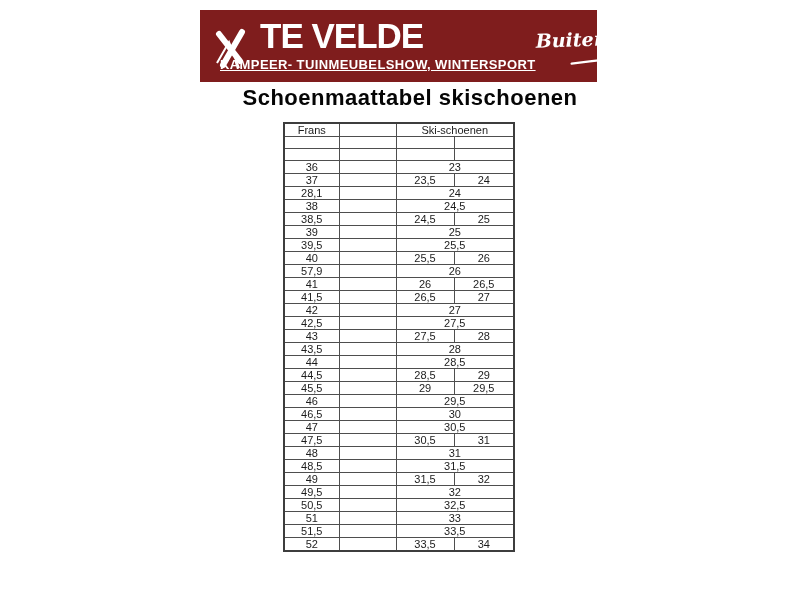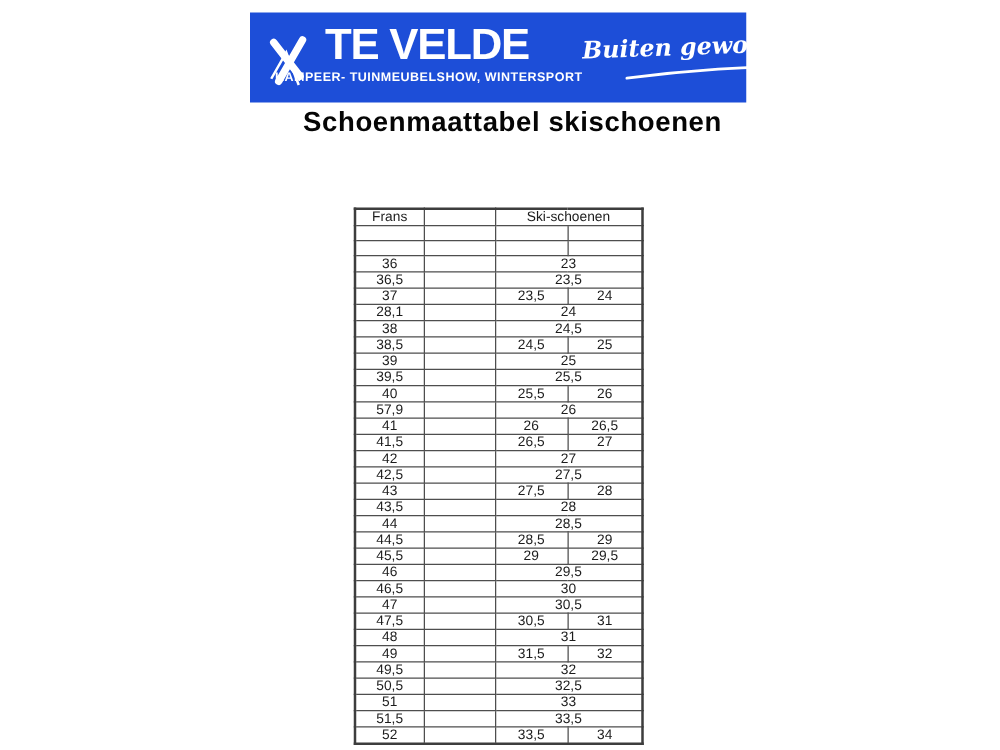--- a/index.html
+++ b/index.html
@@ -34,25 +34,26 @@
     color: #ffffff;
     font-weight: 900;
     font-size: 35px;
     line-height: 38px;
     letter-spacing: -1px;
     white-space: nowrap;
   }
   .brand-subtitle {
     color: #ffffff;
     font-weight: bold;
-    font-size: 10px;
+    font-size: 13px;
     letter-spacing: 0.4px;
     white-space: nowrap;
     margin-top: 2px;
     margin-left: -40px;
+    text-decoration: underline;
   }
   .slogan-block {
     margin-left: auto;
     margin-right: 2px;
     display: flex;
     flex-direction: column;
     align-items: center;
     transform: rotate(-2deg);
   }
   .slogan-text {
@@ -74,21 +75,21 @@
     font-size: 22px;
     font-weight: bold;
     letter-spacing: 0.5px;
     color: #050505;
     padding-left: 20px;
   }
 
   
   .size-table-wrap {
     position: absolute;
-    left: 283px; top: 122px; margin-top: 44px;
+    left: 283px; top: 122px;
   }
   table.size-table {
     border-collapse: collapse;
     table-layout: fixed;
     width: 230px;
     border: 2px solid #3d3d3d;
   }
   table.size-table th,
   table.size-table td {
     border: 1px solid #4e4e4e;
@@ -100,21 +101,21 @@
     font-size: 11px;
     font-weight: normal;
     color: #1c1c1c;
     overflow: hidden;
     white-space: nowrap;
   }
 </style>
 </head>
 <body>
 
-<div class="banner" style="background: #1d4ed8;">
+<div class="banner" style="background: #7f1d1d;">
   <div class="banner-left">
     <span class="logo-mark">
       <svg width="40" height="46" viewBox="0 0 40 46">
         <path d="M5 38 L17 17 L27 43" fill="none" stroke="#ffffff" stroke-width="2" stroke-linejoin="miter"></path>
         <path d="M7 9 L28 36" stroke="#ffffff" stroke-width="6" stroke-linecap="round"></path>
         <path d="M30 7 L11 40" stroke="#ffffff" stroke-width="6" stroke-linecap="round"></path>
       </svg>
     </span>
     <div class="brand-block">
       <div class="brand-name">TE VELDE</div>
@@ -160,25 +161,20 @@
           <td></td>
           <td></td>
           <td></td>
         </tr>
         <tr>
           <td>36</td>
           <td></td>
           <td colspan="2">23</td>
         </tr>
         <tr>
-          <td>36,5</td>
-          <td></td>
-          <td colspan="2">23,5</td>
-        </tr>
-        <tr>
           <td>37</td>
           <td></td>
           <td>23,5</td>
           <td>24</td>
         </tr>
         <tr>
           <td>28,1</td>
           <td></td>
           <td colspan="2">24</td>
         </tr>
@@ -282,20 +278,25 @@
         <tr>
           <td>47,5</td>
           <td></td>
           <td>30,5</td>
           <td>31</td>
         </tr>
         <tr>
           <td>48</td>
           <td></td>
           <td colspan="2">31</td>
+        </tr>
+        <tr>
+          <td>48,5</td>
+          <td></td>
+          <td colspan="2">31,5</td>
         </tr>
         <tr>
           <td>49</td>
           <td></td>
           <td>31,5</td>
           <td>32</td>
         </tr>
         <tr>
           <td>49,5</td>
           <td></td>

